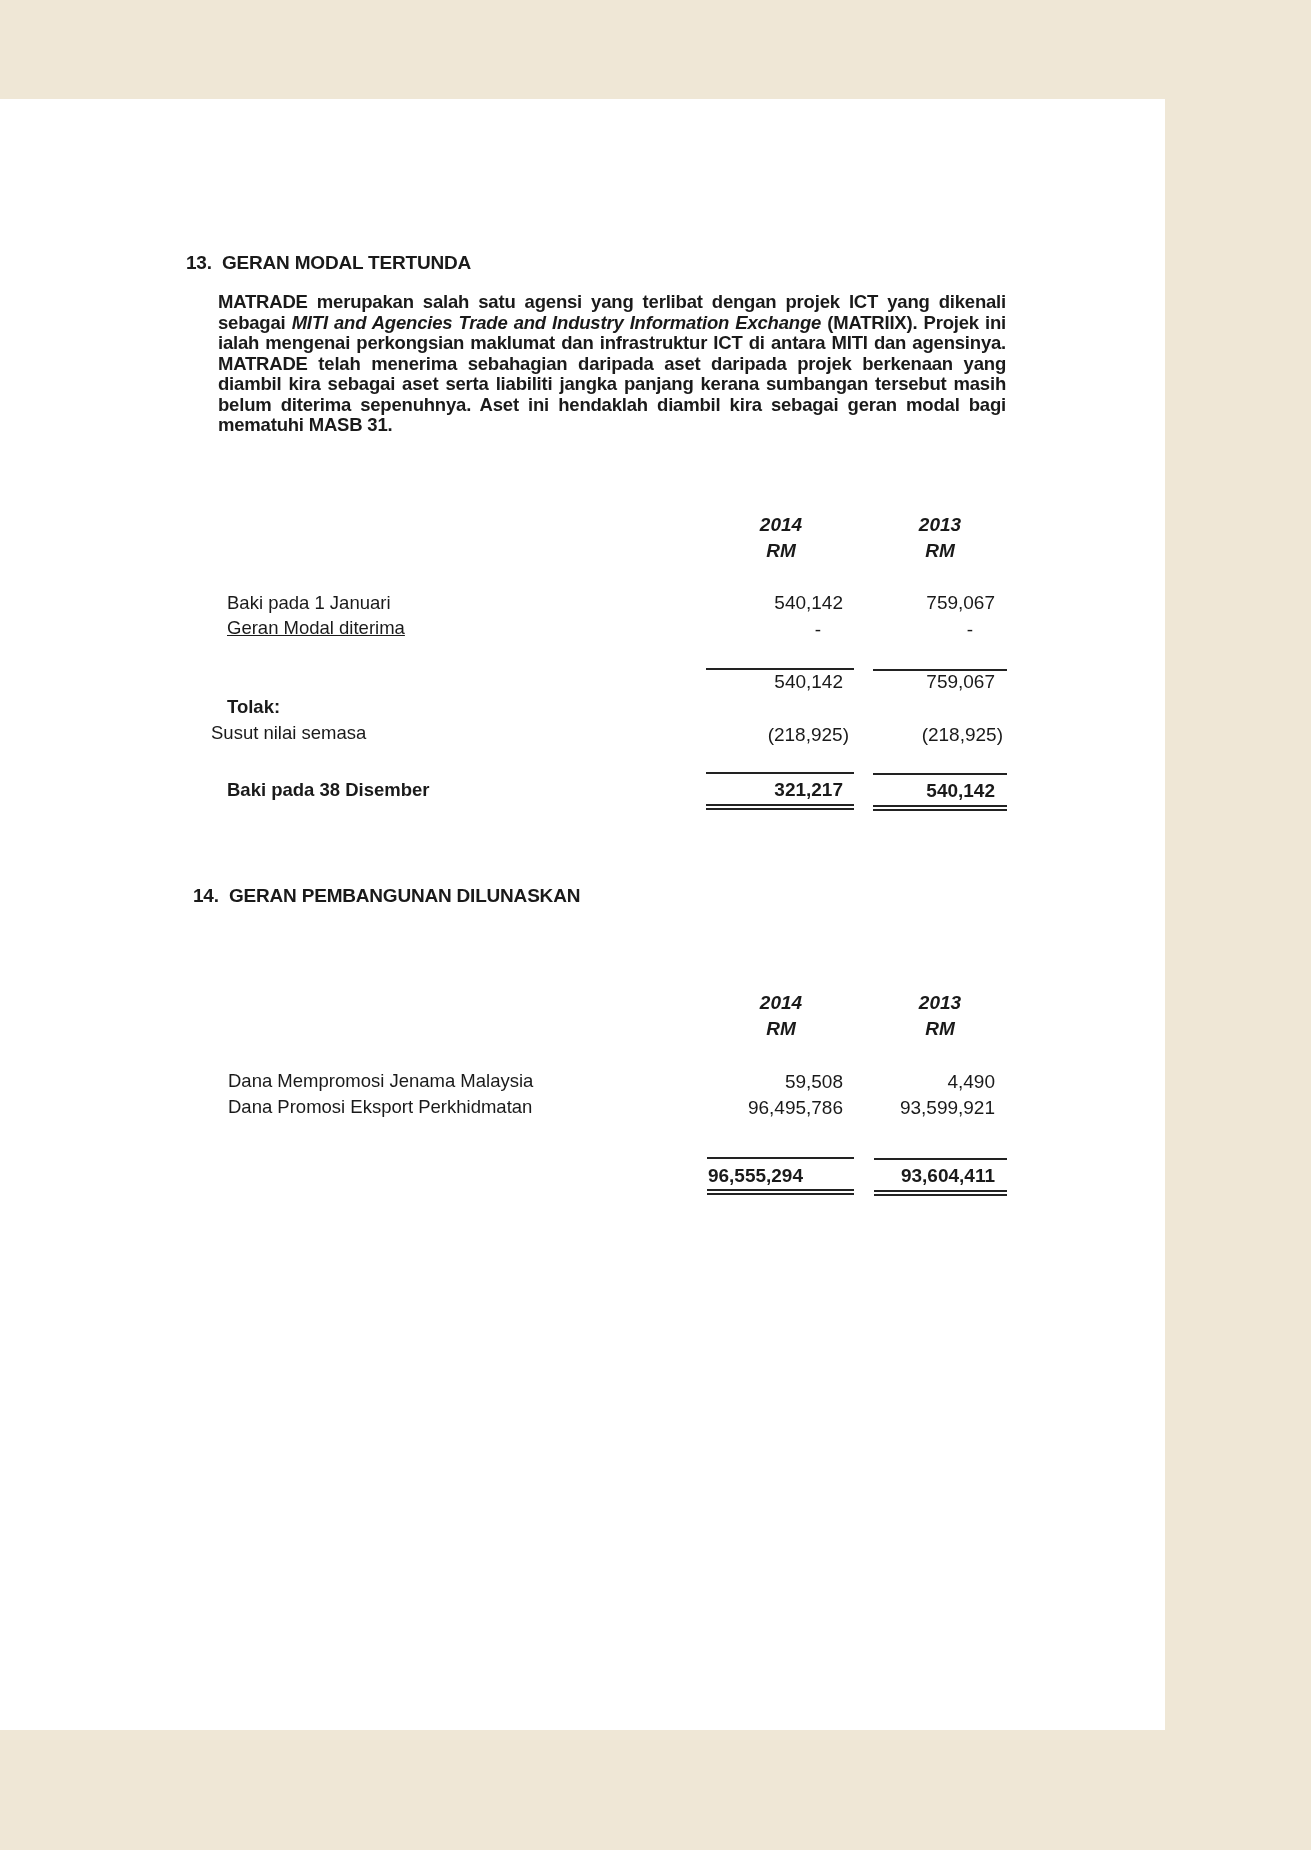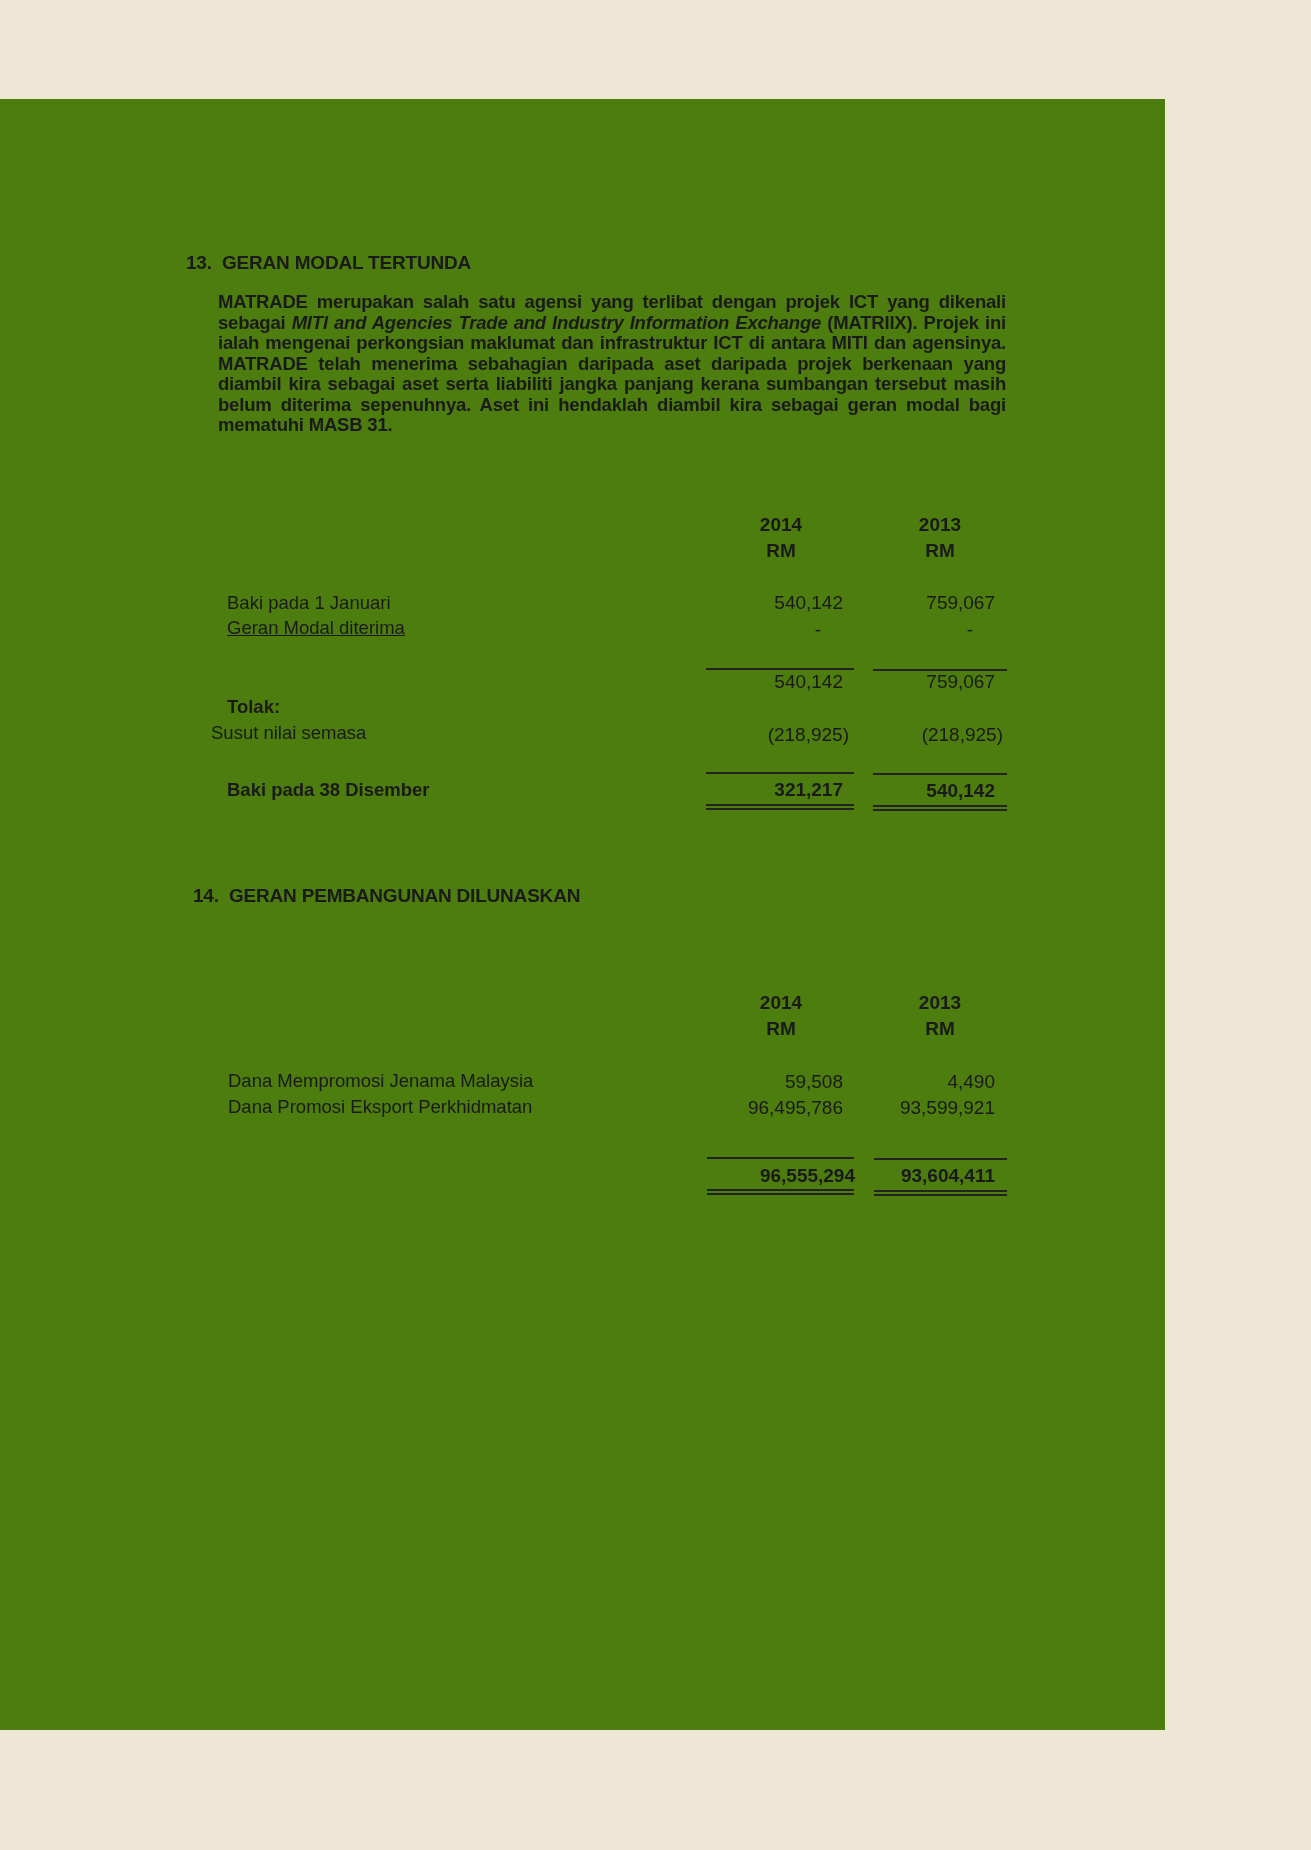--- a/index.html
+++ b/index.html
@@ -8,21 +8,21 @@
       background: #EFE7D6;
       position: relative;
       overflow: hidden;
       font-family: "Liberation Sans", sans-serif;
       color: #1a1a1a;
     }
     .page {
       position: absolute;
       left: 0; top: 99px;
       width: 1165px; height: 1631px;
-      background: #4d7c0f;
+      background: #ffffff;
     }
     .abs { position: absolute; white-space: nowrap; }
     .heading {
       font-weight: bold;
       font-size: 19px;
       letter-spacing: -0.2px;
     }
     .para {
       position: absolute;
       left: 218px; top: 193px;
@@ -34,20 +34,21 @@
       letter-spacing: -0.2px;
       font-weight: bold;
     }
     .para i { font-style: italic; }
     .label { font-size: 18.5px; }
     .bold { font-weight: bold; }
     .colhead {
       font-weight: bold; font-size: 19px;
       text-align: center; width: 90px;
       line-height: 26px;
+      font-style: italic;
     }
     .num {
       font-size: 19px;
       text-align: right;
     }
     .rule { position: absolute; height: 2px; background: #222; }
     .rule2 { position: absolute; height: 2px; background: #222; }
   </style>
 </head>
 <body>
@@ -120,21 +121,21 @@
   <div class="abs num" style="left:700px; width:143px; top:972px;">59,508</div>
   <div class="abs num" style="left:855px; width:140px; top:972px;">4,490</div>
 
   <div class="abs label" style="left:228px; top:997px;">Dana Promosi Eksport Perkhidmatan</div>
   <div class="abs num" style="left:700px; width:143px; top:998px;">96,495,786</div>
   <div class="abs num" style="left:855px; width:140px; top:998px;">93,599,921</div>
 
   <div class="rule" style="left:707px; width:147px; top:1058px;"></div>
   <div class="rule" style="left:874px; width:133px; top:1059px;"></div>
 
-  <div class="abs num bold" style="left:712px; width:143px; top:1066px;">96,555,294</div>
+  <div class="abs num bold" style="left:660px; width:143px; top:1066px;">96,555,294</div>
   <div class="abs num bold" style="left:855px; width:140px; top:1066px;">93,604,411</div>
 
   <div class="rule2" style="left:707px; width:147px; top:1090px;"></div>
   <div class="rule2" style="left:707px; width:147px; top:1094px;"></div>
   <div class="rule2" style="left:874px; width:133px; top:1091px;"></div>
   <div class="rule2" style="left:874px; width:133px; top:1095px;"></div>
 
 </div>
 
 </body></html>

